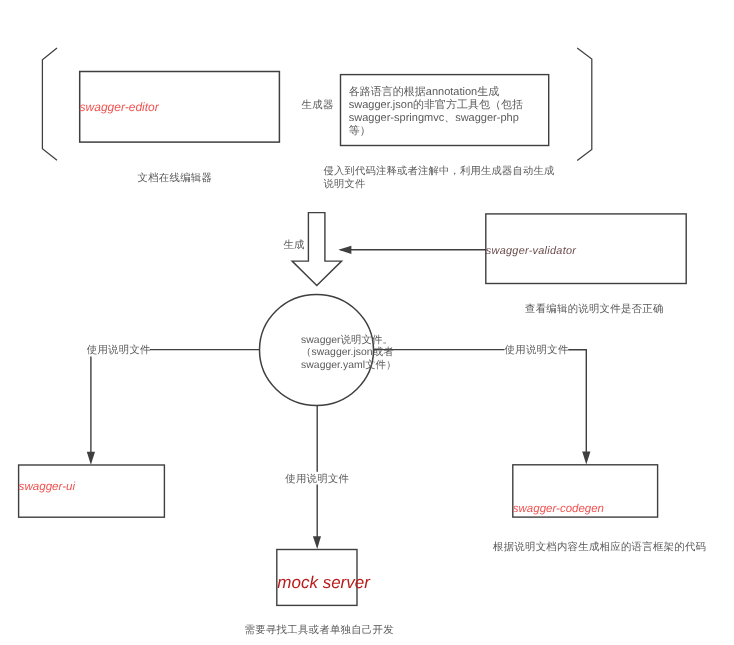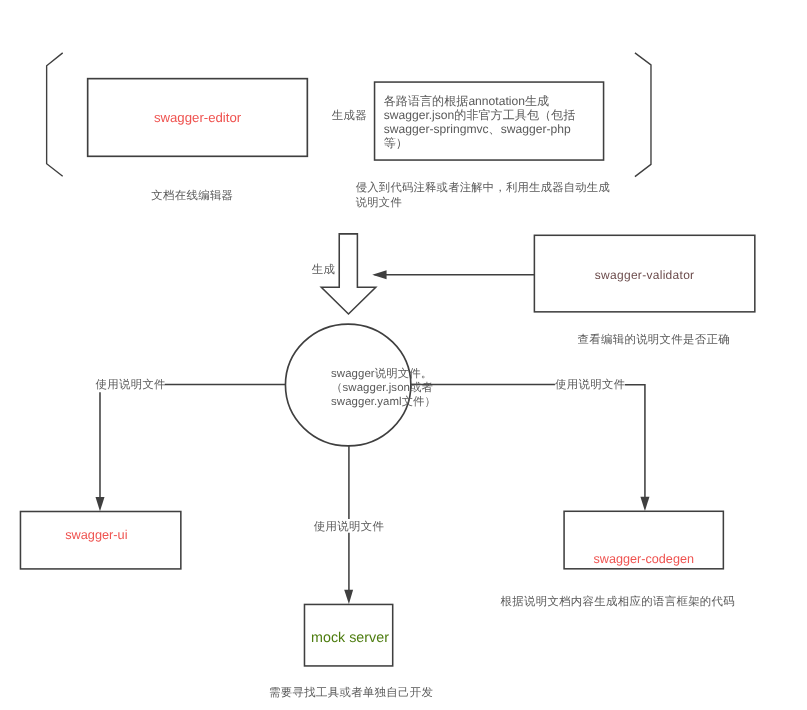--- a/index.html
+++ b/index.html
@@ -6,21 +6,21 @@
   html,body{margin:0;padding:0;}
   body{width:734px;height:645px;background:#ffffff;overflow:hidden;
        font-family:"Liberation Sans","DejaVu Sans",sans-serif;
        -webkit-font-smoothing:antialiased;text-rendering:geometricPrecision;}
   #stage{position:relative;width:734px;height:645px;}
   svg.layer{position:absolute;left:0;top:0;width:734px;height:645px;
             overflow:visible;pointer-events:none;}
   .tx{position:absolute;white-space:pre;line-height:1.26;color:#595959;
       font-size:10.4px;letter-spacing:0.27px;}
   .lat{font-family:"Liberation Sans","DejaVu Sans",sans-serif;letter-spacing:0;}
-  .ctr{text-align:center;}
+  .ctr{text-align:left;font-style:italic;}
 </style>
 </head>
 <body>
 
 <div id="stage">
 
   <svg class="layer" viewBox="0 0 734 645">
     <g fill="none" stroke="#3f3f3f" stroke-width="1.4" stroke-linecap="butt" stroke-linejoin="miter">
 
       <path d="M 57.0 48.1 L 42.4 59.8 L 42.4 148.8 L 57.0 160.2" stroke-width="1.25"></path>
@@ -90,21 +90,21 @@
 
   <div class="tx" style="left:86.8px;top:343.8px;">使用说明文件</div>
 
   <div class="tx" style="left:504.6px;top:343.6px;">使用说明文件</div>
 
   <div class="tx" style="left:285.3px;top:473.4px;">使用说明文件</div>
 
   <div class="tx lat ctr" style="left:18.6px;top:479.6px;width:138px;font-size:11.6px;color:#ef5350;">swagger-ui</div>
 
 
-  <div class="tx lat ctr" style="left:277.3px;top:572.4px;width:81.8px;font-size:13px;color:#4d7c0f;">mock server</div>
+  <div class="tx lat ctr" style="left:277.3px;top:572.4px;width:81.8px;font-size:17px;color:#b91c1c;">mock server</div>
 
   <div class="tx" style="left:244.6px;top:623.6px;text-align:center;">需要寻找工具或者单独自己开发</div>
 
   <div class="tx lat ctr" style="left:512.8px;top:502px;width:144.8px;font-size:11.5px;color:#ef5350;">swagger-codegen</div>
 
-  <div class="tx" style="left:455px;top:540.8px;">根据说明文档内容生成相应的语言框架的代码</div>
+  <div class="tx" style="left:493px;top:540.8px;">根据说明文档内容生成相应的语言框架的代码</div>
 
 </div>
 
 </body></html>

